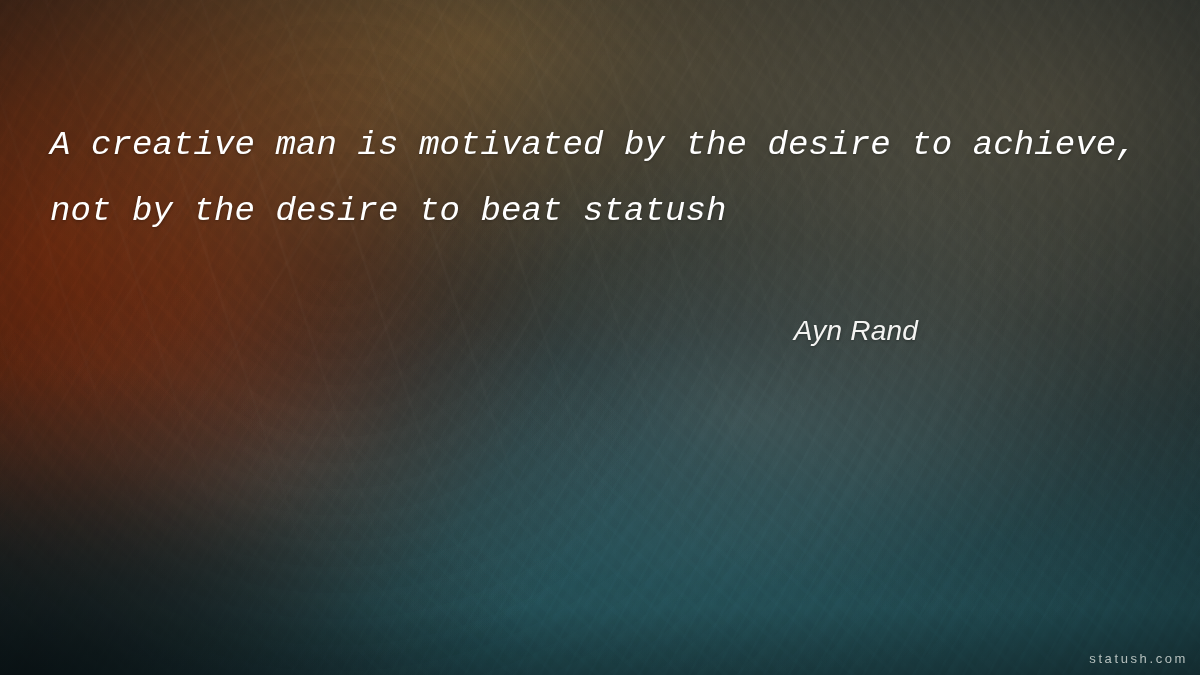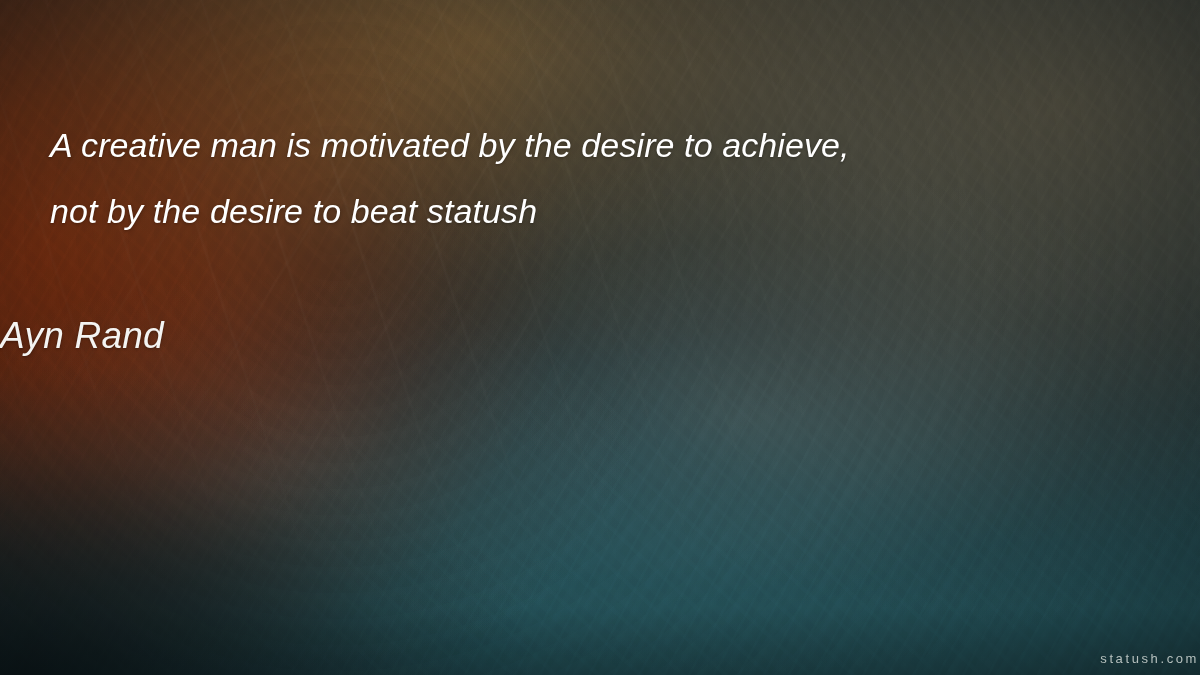--- a/index.html
+++ b/index.html
@@ -168,45 +168,47 @@
 
   .quote-line {
     color: #ffffff;
     font-size: 34px;
     line-height: 66px;
     font-style: italic;
     font-weight: 400;
     letter-spacing: 0.1px;
     white-space: nowrap;
     text-shadow: 0 1px 3px rgba(0,0,0,0.30);
+    font-family: Liberation Mono, monospace;
   }
 
   .author {
     position: absolute;
     left: 0;
     top: 0;
     width: 918px;
+    text-align: right;
     color: #f4f4f2;
-    font-size: 37px;
+    font-size: 28px;
     font-style: italic;
     font-weight: 400;
     letter-spacing: 0.2px;
     text-shadow: 0 1px 3px rgba(0,0,0,0.32);
   }
   .author-wrap {
     position: absolute;
     left: 0;
     top: 315px;
     width: 100%;
     height: 40px;
   }
 
   .watermark {
     position: absolute;
-    right: 1px;
+    right: 12px;
     bottom: 9px;
     color: #c3ccc9;
     font-size: 13px;
     letter-spacing: 2.6px;
     font-weight: 400;
     opacity: 0.92;
   }
 </style>
 </head>
 <body>

